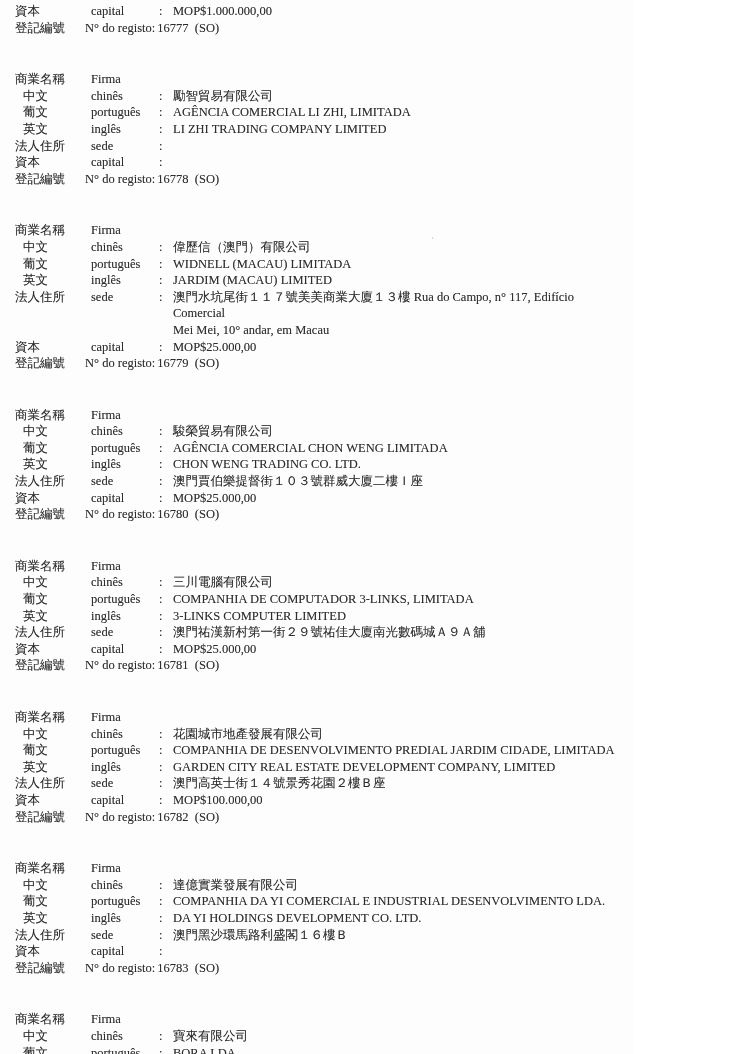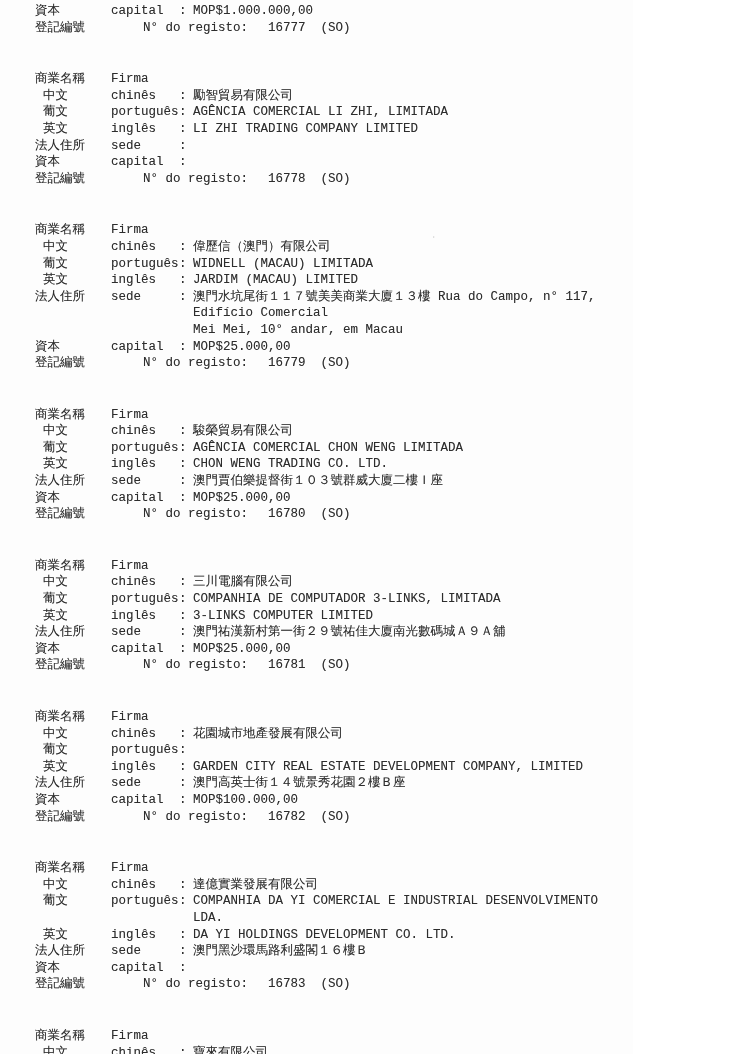--- a/index.html
+++ b/index.html
@@ -2,43 +2,43 @@
 <html><head>
 <meta charset="utf-8">
 <style>
   html, body { margin: 0; padding: 0; background: #ffffff; }
   .page {
     position: relative;
     width: 633px;
     height: 1054px;
     box-sizing: border-box;
     background: #fdfdfd;
-    font-family: Liberation Mono, monospace;
+    font-family: Liberation Serif, serif;
     font-size: 12.5px;
     color: #2d2d2d;
-    padding: 3px 6px 0 35px;
+    padding: 3px 6px 0 15px;
     overflow: hidden;
     text-shadow: 0 0 0.5px rgba(40,40,40,0.35);
   }
   .block { margin-bottom: 35px; }
   .row {
     display: grid;
     grid-template-columns: 76px 68px 14px auto;
     line-height: 16.6px;
     align-items: baseline;
   }
   .c1 { white-space: nowrap; }
   .c1.indent { padding-left: 8px; }
   .c2 { white-space: nowrap; }
   .c3 { white-space: pre; }
   .c4 { white-space: pre-wrap; }
   .row.registry { display: flex; }
   .registry .r1 { width: 70px; flex: none; white-space: nowrap; }
-  .registry .r2 { white-space: nowrap; margin-left: 38px; }
-  .registry .r3 { margin-left: 20px; white-space: pre; }
+  .registry .r2 { white-space: nowrap; }
+  .registry .r3 { margin-left: 2px; white-space: pre; }
   .speck {
     position: absolute;
     color: #6f6f6f;
     font-size: 9px;
     line-height: 1;
     opacity: 0.7;
     text-shadow: none;
   }
 </style>
 </head>
@@ -240,20 +240,21 @@
         <div class="row">
     <span class="c1 indent">中文</span>
     <span class="c2">chinês</span>
     <span class="c3">:</span>
     <span class="c4">花園城市地產發展有限公司</span>
   </div>
         <div class="row">
     <span class="c1 indent">葡文</span>
     <span class="c2">português</span>
     <span class="c3">:</span>
+    <span class="c4">COMPANHIA DE DESENVOLVIMENTO PREDIAL JARDIM CIDADE, LIMITADA</span>
   </div>
         <div class="row">
     <span class="c1 indent">英文</span>
     <span class="c2">inglês</span>
     <span class="c3">:</span>
     <span class="c4">GARDEN CITY REAL ESTATE DEVELOPMENT COMPANY, LIMITED</span>
   </div>
         <div class="row">
     <span class="c1">法人住所</span>
     <span class="c2">sede</span>

